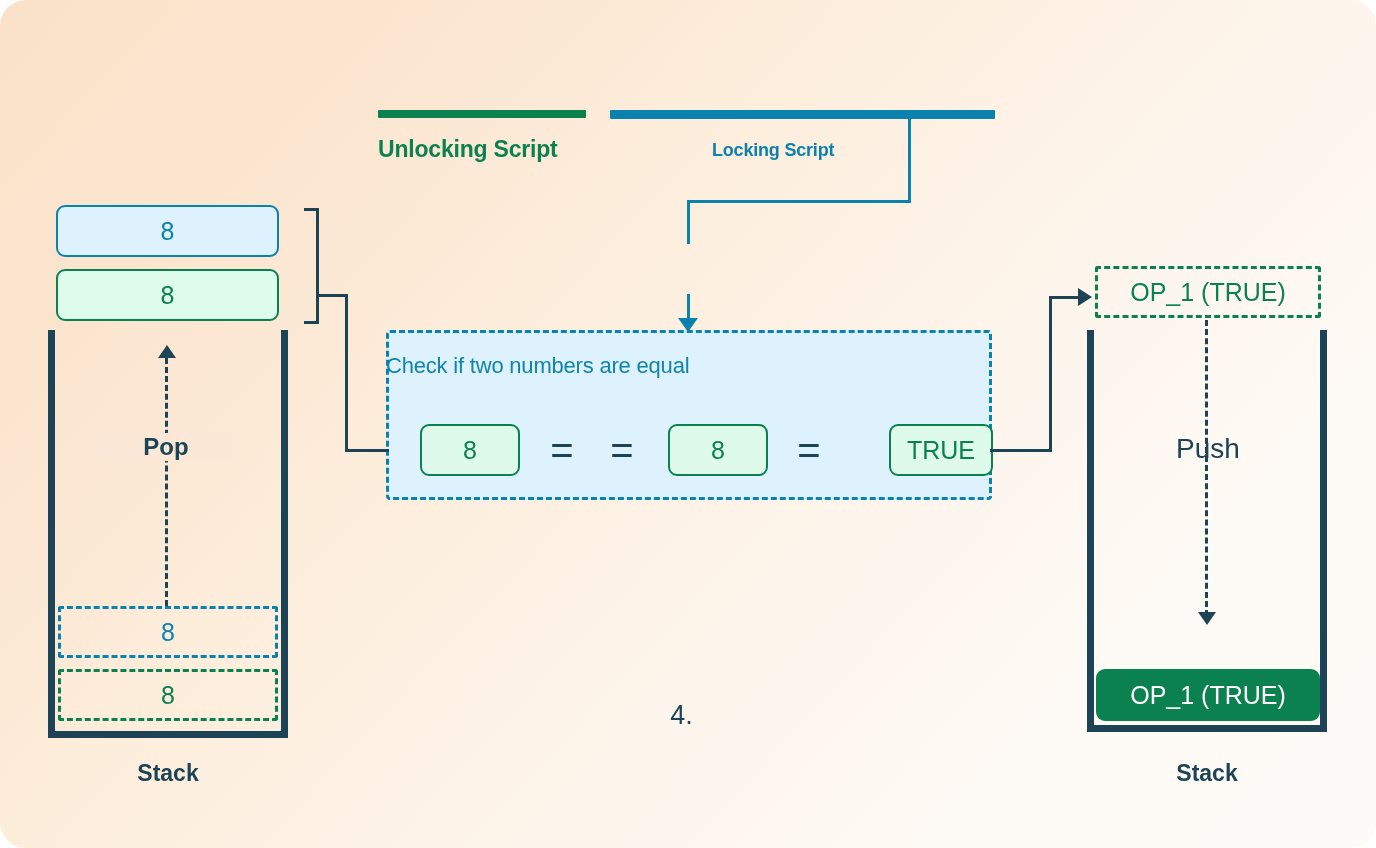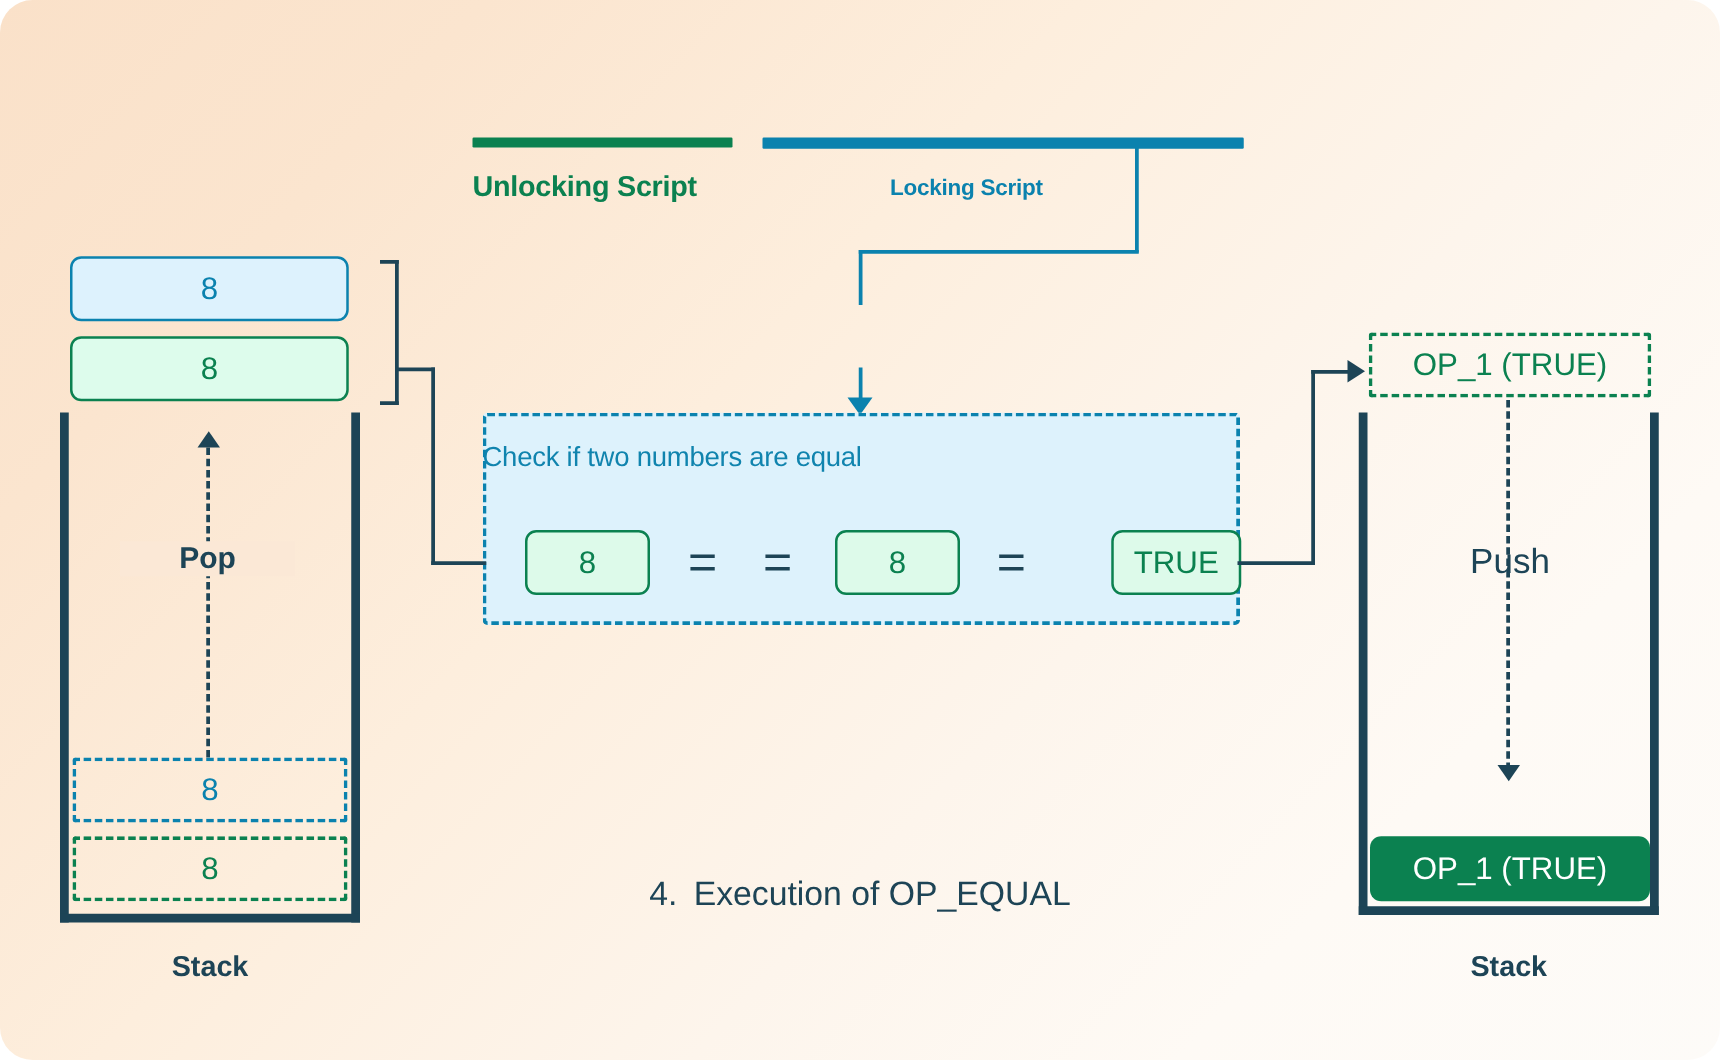--- a/index.html
+++ b/index.html
@@ -308,16 +308,15 @@
   <div class="abs push-dash"></div>
   <div class="abs push-head"></div>
   <div class="abs ctr push-label">Push</div>
 
   <div class="abs ctr filled-true">OP_1 (TRUE)</div>
 
   <div class="abs ctr rstack-caption">Stack</div>
 
   <div class="abs ctr step-caption">
     <span class="num">4.</span>
-    <span>Execution of OP_EQUAL</span>
   </div>
 
 </div>
 
 </body></html>

